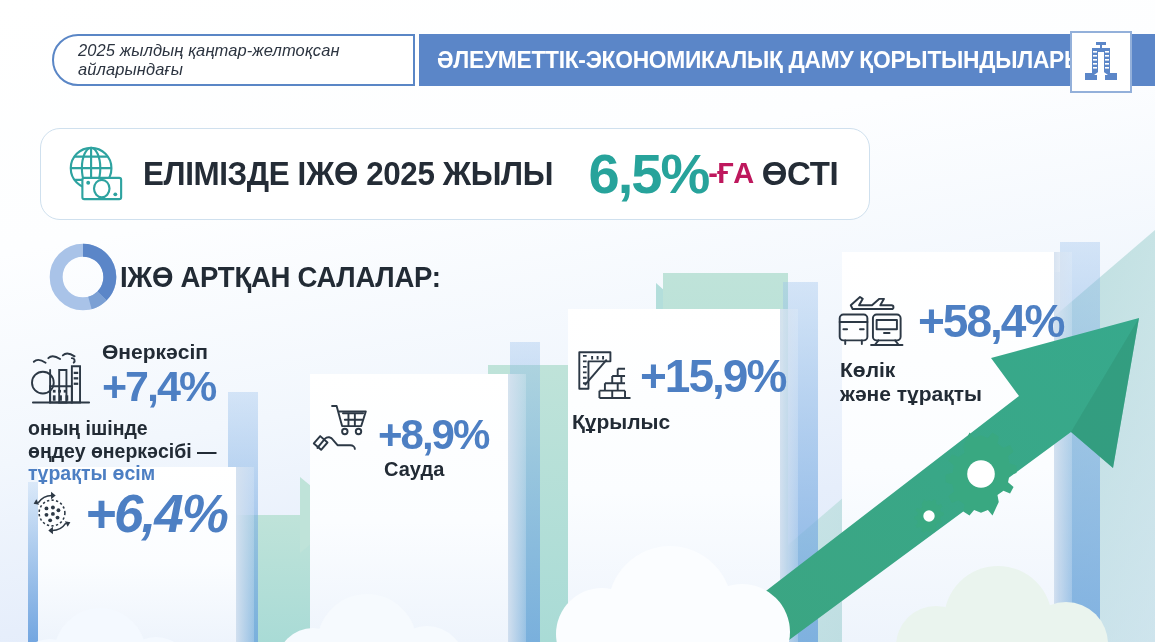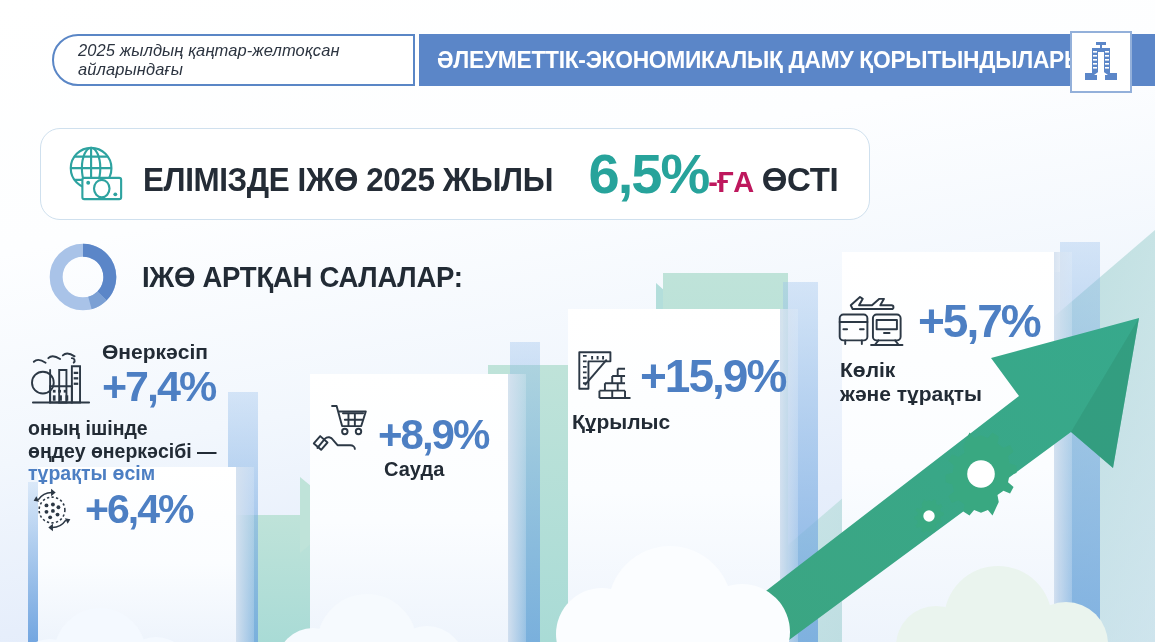--- a/index.html
+++ b/index.html
@@ -126,45 +126,45 @@
   
   .headline {
     position: absolute; top: 128px; left: 40px; z-index: 10;
     width: 830px; height: 92px;
     background: #ffffff; border: 1.6px solid #cfe0ee;
     border-radius: 20px;
     display: flex; align-items: center; gap: 18px;
     padding: 0 26px 0 22px;
   }
   .headline-text {
-    display: flex; align-items: flex-end; gap: 0;
+    display: flex; align-items: center; gap: 0;
     font-weight: 700; color: #242c36;
   }
   .hl-main { font-size: 33px; letter-spacing: -.4px; transform: scaleX(.95); transform-origin: left center; }
   .hl-big  { font-size: 56px; color: #27a39b; letter-spacing: -2px; margin-left: 14px; line-height: .9; }
   .hl-suf  { font-size: 29px; color: #be185d; letter-spacing: -.5px; }
   .hl-tail { font-size: 33px; color: #242c36; letter-spacing: -.4px; margin-left: 8px; }
 
   
-  .sect { position: absolute; top: 240px; left: 46px; z-index: 10; display: flex; align-items: center; gap: 22px; }
+  .sect { position: absolute; top: 240px; left: 46px; z-index: 10; display: flex; align-items: center; }
   .sect-title { font-size: 29px; font-weight: 700; color: #222b35; letter-spacing: -.3px; transform: scaleX(.95); transform-origin: left center; }
 
   
   .stat { position: absolute; z-index: 10; }
   .pct { font-weight: 700; color: #4d7fc3; letter-spacing: -2px; line-height: 1; }
   .lbl { font-weight: 700; color: #222b35; line-height: 1.12; }
 
   .s1 { left: 28px; top: 340px; width: 266px; }
   .s1 .row1 { display: flex; align-items: flex-end; gap: 8px; }
   .s1 .t-ind { font-size: 21px; font-weight: 700; color: #222b35; margin-bottom: 1px; }
   .s1 .p-ind { font-size: 43px; }
   .s1 .note { margin-top: 9px; font-size: 19.5px; font-weight: 700; color: #222b35; line-height: 1.16; }
   .s1 .note b { color: #4d7fc3; font-weight: 700; }
   .s1 .row2 { display: flex; align-items: center; gap: 9px; margin-top: 2px; }
-  .s1 .p-sub { font-size: 41px; }
+  .s1 .p-sub { font-size: 53px; font-style: italic; }
 
   .s2 { left: 312px; top: 398px; }
   .s2 .row { display: flex; align-items: flex-end; gap: 4px; }
   .s2 .pct { font-size: 42px; }
   .s2 .lbl { font-size: 20px; margin-left: 72px; margin-top: 2px; }
 
   .s3 { left: 572px; top: 346px; }
   .s3 .row { display: flex; align-items: center; gap: 4px; }
   .s3 .pct { font-size: 46px; }
   .s3 .lbl { font-size: 21px; margin-top: 4px; }
@@ -425,21 +425,21 @@
         <g fill="none" stroke="#2c3845" stroke-width="2.1" stroke-linecap="round" stroke-linejoin="round">
           <path d="M16 16l10-9 3 2-4 7h14l8-7h5l-4 7h12c3 0 3 4 0 4H18z"></path>
           <rect x="4" y="26" width="30" height="28" rx="4"></rect>
           <path d="M4 34h30M8 42h4M26 42h4"></path>
           <path d="M10 54v4M28 54v4"></path>
           <rect x="40" y="26" width="30" height="28" rx="4"></rect>
           <path d="M44 32h22v10H44zM52 46h6"></path>
           <path d="M46 54l-4 5M64 54l4 5M38 59h34"></path>
         </g>
       </svg>
-      <div class="pct">+5,7%</div>
+      <div class="pct">+58,4%</div>
     </div>
     <div class="lbl">
       <div>Көлік</div>
       <div>және тұрақты</div>
     </div>
   </div>
 
 </div>
 
 </body></html>

